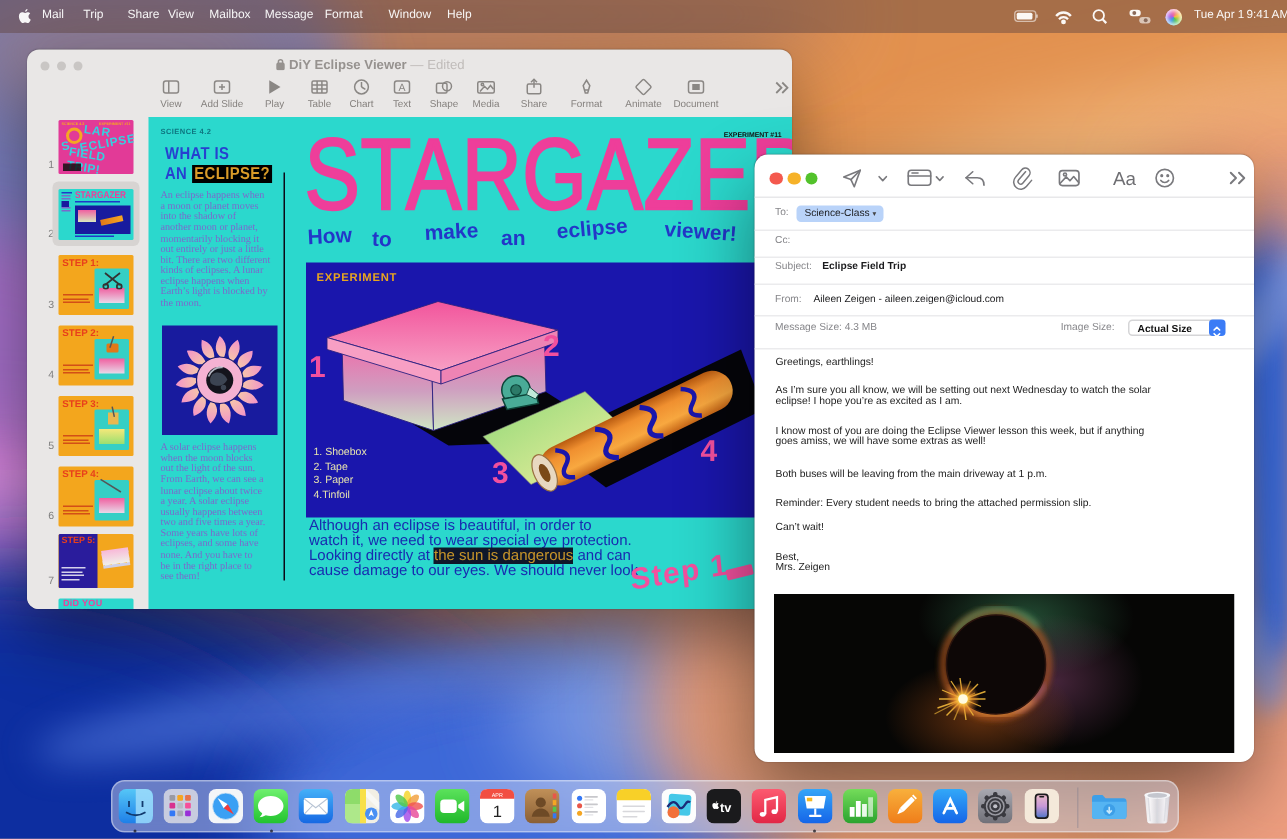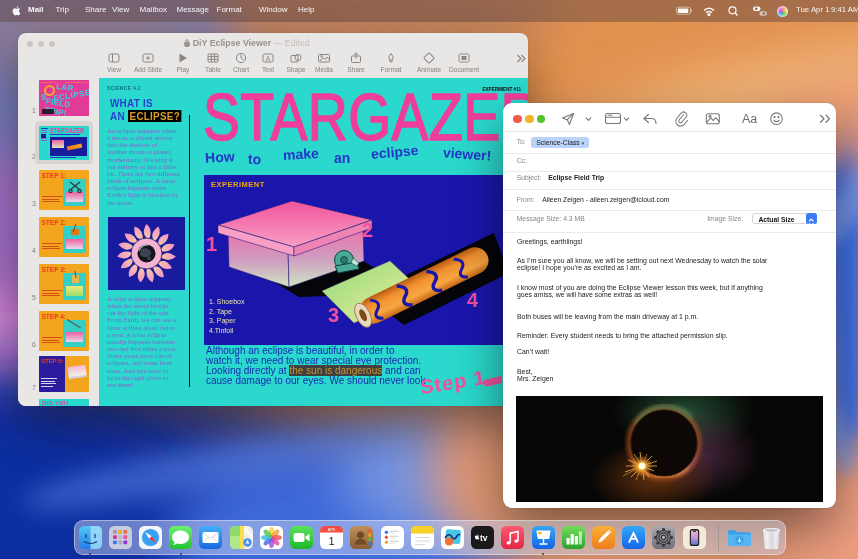--- a/index.html
+++ b/index.html
@@ -62,21 +62,21 @@
   <polygon points="836,160 858,100 858,200" fill="#8a77c8" opacity="0.6" filter="url(#bl12)"></polygon>
   <ellipse cx="848" cy="205" rx="70" ry="16" fill="#7e9ae8" opacity="0.8" filter="url(#bl7)" transform="rotate(-52 848 205)"></ellipse>
   <ellipse cx="852" cy="528" rx="85" ry="75" fill="#ef9f80" filter="url(#bl25)"></ellipse>
   <polygon points="835,400 858,462 843,480 820,430" fill="#7c9cf0" opacity="0.55" filter="url(#bl7)"></polygon>
 </svg>
 
 <div id="menubar" class="abs" style="left:0;top:0;width:858px;height:22px;background:rgba(98,70,66,0.47);">
 <svg class="abs" width="10" height="12" style="left:12px;top:5px" fill="rgba(255,255,255,0.95)">
         <path d="M6.8,3.2 c-0.9,0 -1.3,0.45 -2,0.45 c-0.7,0 -1.25,-0.44 -2.05,-0.44 c-1.05,0 -2.15,0.95 -2.15,2.8 c0,2.1 1.55,4.4 2.6,4.4 c0.6,0 0.8,-0.4 1.6,-0.4 c0.8,0 1,0.4 1.6,0.4 c0.75,0 1.65,-1.1 2.1,-2.3 c-1,-0.4 -1.5,-1.2 -1.5,-2.1 c0,-0.9 0.5,-1.6 1.15,-2 c-0.4,-0.55 -0.95,-0.8 -1.35,-0.8 Z M6.3,1 c0.1,0.8 -0.55,1.85 -1.5,1.9 c-0.15,-0.9 0.6,-1.8 1.5,-1.9 Z"></path>
       </svg>
-<div class="abs mbar" style="left:28px;font-weight:bold;">Mail</div>
+<div class="abs mbar" style="left:28px;font-weight:normal;">Mail</div>
 <div class="abs mbar" style="left:55.5px;">Trip</div>
 <div class="abs mbar" style="left:85px;">Share</div>
 <div class="abs mbar" style="left:112px;">View</div>
 <div class="abs mbar" style="left:139.5px;">Mailbox</div>
 <div class="abs mbar" style="left:176.5px;">Message</div>
 <div class="abs mbar" style="left:216.5px;">Format</div>
 <div class="abs mbar" style="left:259px;">Window</div>
 <div class="abs mbar" style="left:298px;">Help</div>
 <svg class="abs" width="190" height="22" style="left:668px;top:0" fill="none" stroke="rgba(255,255,255,0.95)" stroke-width="1">
 <rect x="8.5" y="7.2" width="14" height="7" rx="2" stroke="rgba(255,255,255,0.55)" stroke-width="0.9"></rect>
@@ -409,21 +409,21 @@
         <g font-family="Liberation Sans" font-weight="bold" font-size="20" fill="#f2509e">
           <text x="2" y="76">1</text>
           <text x="158" y="62">2</text>
           <text x="124" y="147">3</text>
           <text x="263" y="132">4</text>
         </g>
       </svg>
       <div class="abs" style="left:5px;top:122px;font-size:7px;color:#e9e6ae;line-height:9.7px;">1. Shoebox<br>2. Tape<br>3. Paper<br>4.Tinfoil</div>
     </div>
 
-    <div class="abs kserif2" style="left:107px;top:268px;">Although an eclipse is beautiful, in order to<br>watch it, we need to wear special eye protection.<br>Looking directly at <span style="background:#404040;color:#c8952a;">the sun is dangerous</span> and can<br>cause damage to our eyes. We should never look</div>
+    <div class="abs kserif2" style="left:107px;top:268px;">Although an eclipse is beautiful, in order to<br>watch it, we need to wear special eye protection.<br>Looking directly at <span style="background:#0f172a;color:#c8952a;">the sun is dangerous</span> and can<br>cause damage to our eyes. We should never look</div>
 
     <div class="abs" style="left:321px;top:293px;font-size:20px;font-weight:bold;color:#f2509e;transform:rotate(-9deg) skewX(-3deg);letter-spacing:1px;">Step 1</div>
     <div class="abs" style="left:385px;top:300px;width:18px;height:6.5px;background:#f2509e;transform:rotate(-14deg);border-radius:1px;"></div>
   </div>
 </div>
 
 <div id="mail" class="abs" style="left:503px;top:103px;width:333px;height:405px;border-radius:9px;background:#ffffff;box-shadow:0 22px 50px rgba(0,0,0,0.45), 0 0 1px rgba(0,0,0,0.35);overflow:hidden;">
   <div class="abs" style="left:10.2px;top:11.6px;width:8.6px;height:8.6px;border-radius:50%;background:#f4594e;"></div>
   <div class="abs" style="left:22px;top:11.6px;width:8.6px;height:8.6px;border-radius:50%;background:#f6b229;"></div>
   <div class="abs" style="left:33.8px;top:11.6px;width:8.6px;height:8.6px;border-radius:50%;background:#53c22b;"></div>

